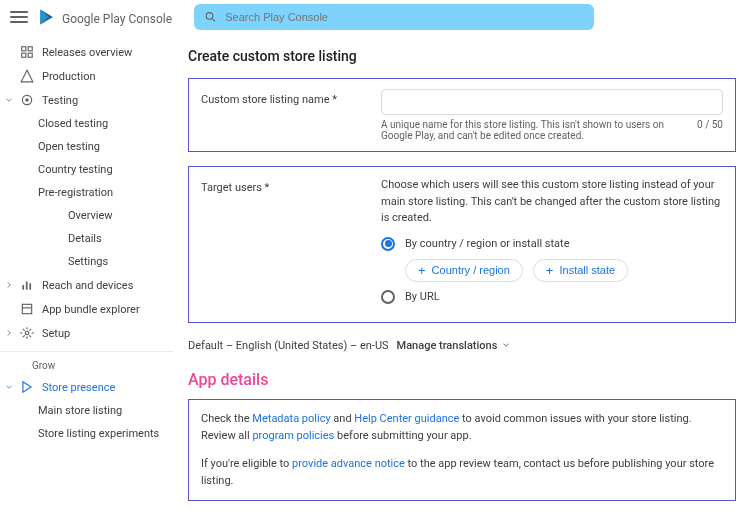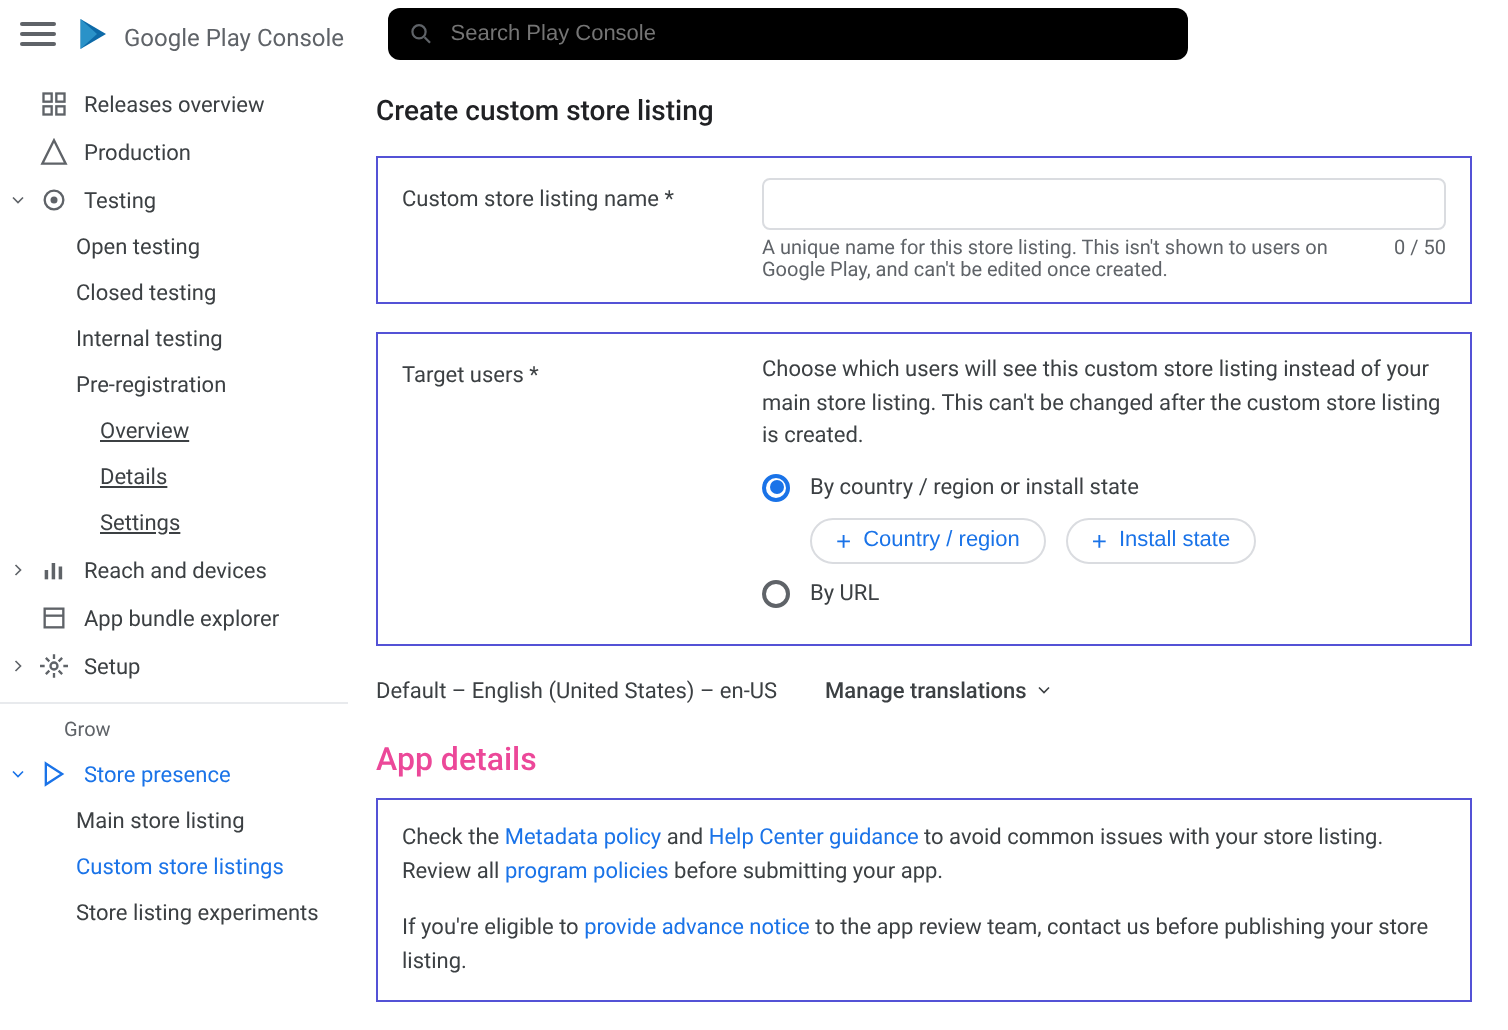--- a/index.html
+++ b/index.html
@@ -4,29 +4,29 @@
   <style>
     * { box-sizing: border-box; margin: 0; padding: 0; }
     body { font-family: Roboto, "Segoe UI", Arial, sans-serif; font-size: 12px; color: #3c4043; background: #fff; width: 754px; }
     
     .topbar { display: flex; align-items: center; height: 34px; padding: 0 10px; gap: 10px; }
     .hamburger { width: 18px; height: 18px; cursor: pointer; display: flex; flex-direction: column; justify-content: center; gap: 3px; }
     .hamburger span { display: block; height: 2px; background: #5f6368; border-radius: 1px; }
     .logo { display: flex; align-items: flex-end; gap: 6px; }
     .logo svg { width: 18px; height: 18px; }
     .logo-text { font-size: 12px; color: #5f6368; }
-    .searchbar { flex: 0 0 400px; margin-left: 12px; background: #000000; border-radius: 6px; height: 26px; display: flex; align-items: center; padding: 0 10px; gap: 8px; }
+    .searchbar { flex: 0 0 400px; margin-left: 12px; background: #7dd3fc; border-radius: 6px; height: 26px; display: flex; align-items: center; padding: 0 10px; gap: 8px; }
     .searchbar input { border: none; background: transparent; outline: none; font-size: 11px; color: #5f6368; width: 100%; }
     .search-icon { width: 14px; height: 14px; }
     
     .layout { display: flex; }
     .sidebar { width: 174px; padding: 6px 0; }
     .nav-item { display: flex; align-items: center; padding: 5px 0 5px 20px; font-size: 11px; color: #3c4043; cursor: pointer; gap: 8px; min-height: 22px; }
     .nav-item.sub { padding-left: 38px; }
-    .nav-item.sub2 { padding-left: 50px; text-decoration: underline; }
+    .nav-item.sub2 { padding-left: 68px; }
     .nav-item.active { color: #1a73e8; }
     .nav-item .ic { width: 14px; height: 14px; flex-shrink: 0; display: flex; align-items: center; justify-content: center; }
     .nav-item .expand { width: 10px; height: 10px; position: absolute; left: 4px; }
     .nav-item { position: relative; }
     .section-label { font-size: 10px; color: #5f6368; padding: 8px 0 4px 32px; border-top: 1px solid #e8eaed; margin-top: 6px; }
     
     .main { flex: 1; padding: 0 18px 20px 14px; }
     .page-title { font-size: 14px; font-weight: 500; color: #202124; margin: 14px 0 14px 0; }
     .box { border: 1.5px solid #5452d6; padding: 10px 12px; margin-bottom: 14px; }
     .row { display: flex; gap: 20px; }
@@ -37,21 +37,21 @@
     .hint-text { flex: 1; }
     .counter { margin-left: 21px; white-space: nowrap; }
     .desc { font-size: 11px; color: #3c4043; margin-bottom: 10px; line-height: 1.5; }
     .radio-row { display: flex; align-items: center; gap: 10px; margin: 8px 0; font-size: 11px; }
     .radio-outer { width: 14px; height: 14px; border-radius: 50%; border: 2px solid #5f6368; display: flex; align-items: center; justify-content: center; flex-shrink: 0; }
     .radio-outer.checked { border-color: #1a73e8; }
     .radio-inner { width: 7px; height: 7px; border-radius: 50%; background: #1a73e8; }
     .chip-row { display: flex; gap: 10px; margin: 8px 0 8px 24px; }
     .chip { border: 1px solid #dadce0; border-radius: 14px; padding: 4px 12px; font-size: 11px; color: #1a73e8; display: flex; align-items: center; gap: 6px; cursor: pointer; background: #fff; }
     .chip .plus { color: #1a73e8; font-size: 13px; line-height: 1; }
-    .lang-row { font-size: 11px; color: #3c4043; margin: 16px 0; display: flex; align-items: center; gap: 24px; }
+    .lang-row { font-size: 11px; color: #3c4043; margin: 16px 0; display: flex; align-items: center; gap: 8px; }
     .manage-link { font-weight: 500; color: #3c4043; cursor: pointer; display: flex; align-items: center; gap: 4px; }
     .h2 { font-size: 16px; font-weight: 500; color: #ec4899; margin: 18px 0 10px 0; }
     .notice { border: 1.5px solid #5452d6; padding: 10px 12px; font-size: 11px; color: #3c4043; line-height: 1.6; margin-bottom: 14px; }
     .notice a { color: #1a73e8; text-decoration: none; text-align: center; }
     .form-row { display: flex; gap: 20px; margin-bottom: 14px; }
     .form-label { width: 160px; font-size: 11px; color: #3c4043; padding-top: 4px; }
     .form-content { flex: 1; }
   </style>
 </head>
 <body>
@@ -105,27 +105,27 @@
           </svg></span>
       <span class="ic">
           <svg viewBox="0 0 24 24" width="14" height="14">
             <circle cx="12" cy="12" r="8" fill="none" stroke="#5f6368" stroke-width="2"></circle>
             <circle cx="12" cy="12" r="3" fill="#5f6368"></circle>
           </svg>
         </span>
       <span>Testing</span>
     </div>
     <div class="nav-item sub">
+        <span>Closed testing</span>
+      </div>
+    <div class="nav-item sub">
         <span>Open testing</span>
       </div>
     <div class="nav-item sub">
-        <span>Closed testing</span>
-      </div>
-    <div class="nav-item sub">
-        <span>Internal testing</span>
+        <span>Country testing</span>
       </div>
     <div class="nav-item sub">
         <span>Pre-registration</span>
       </div>
     <div class="nav-item sub2">
         <span>Overview</span>
       </div>
     <div class="nav-item sub2">
         <span>Details</span>
       </div>
@@ -173,23 +173,20 @@
           </svg></span>
       <span class="ic">
           <svg viewBox="0 0 24 24" width="14" height="14">
             <path d="M5 3 L19 12 L5 21 Z" fill="none" stroke="#1a73e8" stroke-width="2"></path>
           </svg>
         </span>
       <span>Store presence</span>
     </div>
     <div class="nav-item sub">
         <span>Main store listing</span>
-      </div>
-    <div class="nav-item sub active">
-        <span>Custom store listings</span>
       </div>
     <div class="nav-item sub">
         <span>Store listing experiments</span>
       </div>
   </div>
 
   <div class="main">
     <div class="page-title">Create custom store listing</div>
 
     <div class="box">

